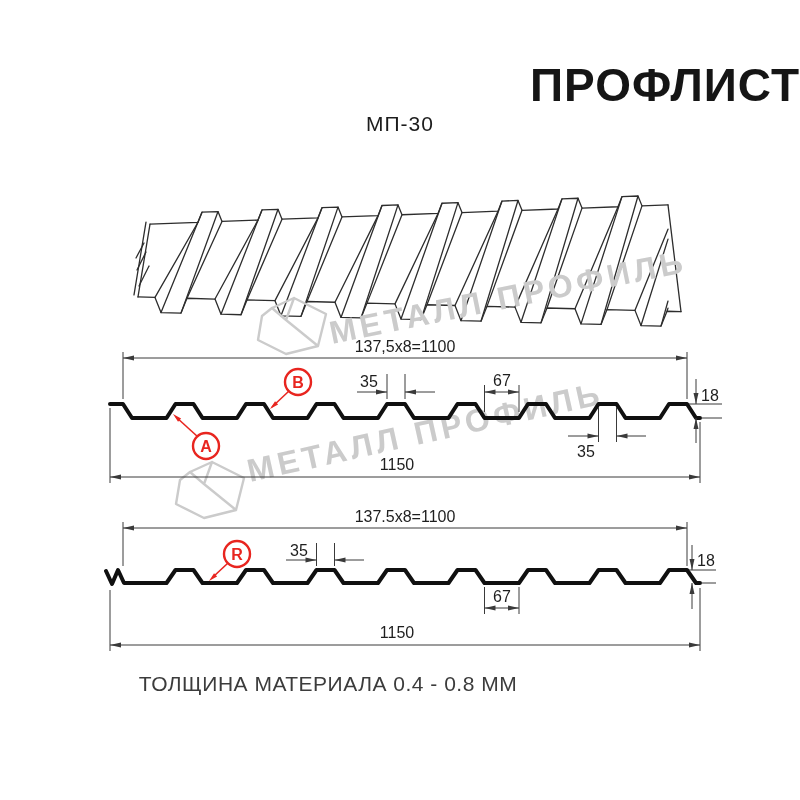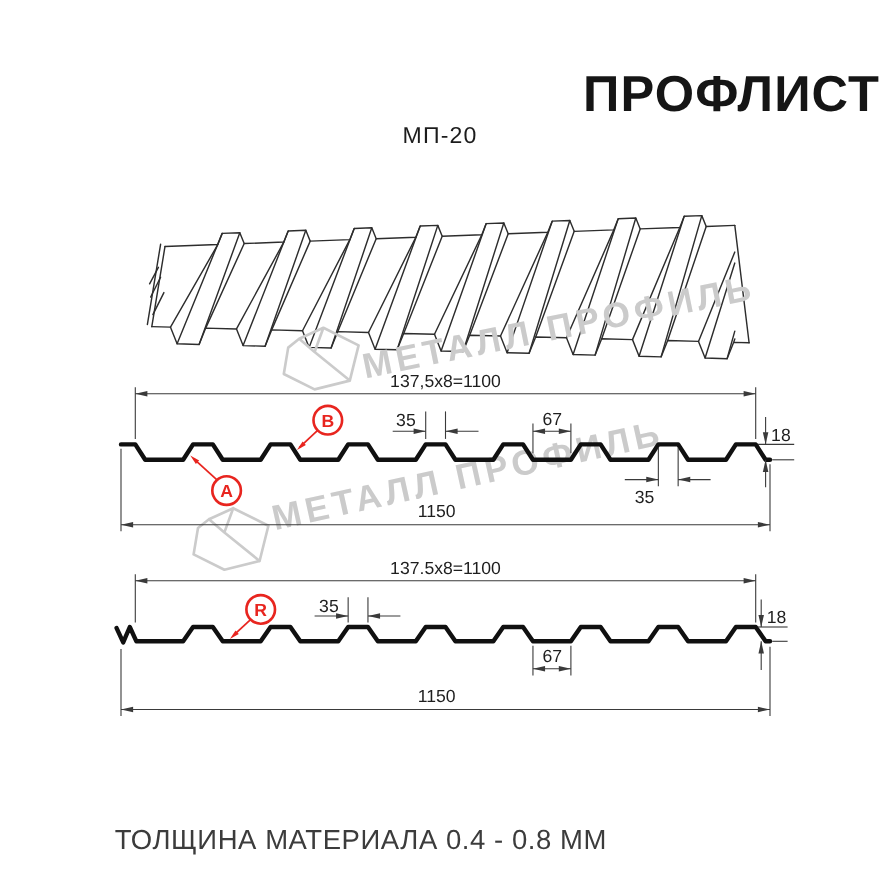--- a/index.html
+++ b/index.html
@@ -1,43 +1,43 @@
 <!DOCTYPE html>
 <html><head>
 <meta charset="utf-8">
 <style>
   html,body{margin:0;padding:0;background:#fff;}
   body{width:800px;height:800px;position:relative;font-family:"Liberation Sans",sans-serif;overflow:hidden;}
   .title{position:absolute;top:58px;left:0;width:800px;text-align:right;
          font-size:46px;font-weight:800;letter-spacing:1px;color:#151515;}
   .subtitle{position:absolute;top:112px;left:0;width:800px;text-align:center;
          font-size:21px;font-weight:500;letter-spacing:1px;color:#1c1c1c;}
-  .footer{position:absolute;top:750px;left:0;width:656px;text-align:center;
-         font-size:25px;font-weight:500;letter-spacing:.5px;color:#3c3c3c;}
+  .footer{position:absolute;top:672px;left:0;width:656px;text-align:center;
+         font-size:21px;font-weight:500;letter-spacing:.5px;color:#3c3c3c;}
   svg{position:absolute;top:0;left:0;}
   .g3{stroke:#2d2d2d;stroke-width:1.3;fill:none;stroke-linejoin:round;stroke-linecap:round;}
   .pf{stroke:#101010;stroke-width:4;fill:none;stroke-linejoin:round;stroke-linecap:round;}
   .dl{stroke:#3a3a3a;stroke-width:1;fill:none;}
   .ab{fill:#3a3a3a;}
   .dt{font-family:"Liberation Sans",sans-serif;font-size:16px;fill:#1e1e1e;}
   .tc{text-anchor:middle;}
   .wm{font-family:"Liberation Sans",sans-serif;font-size:32px;font-weight:bold;
       letter-spacing:4px;fill:#cbcbcb;}
   .lg{stroke:#cbcbcb;stroke-width:2.4;fill:none;stroke-linejoin:round;stroke-linecap:round;}
   .rl{stroke:#e8251f;stroke-width:1.6;fill:none;}
   .rc{stroke:#e8251f;stroke-width:2.4;fill:#fff;}
   .ra{fill:#e8251f;}
   .rt{font-family:"Liberation Sans",sans-serif;font-size:16px;font-weight:bold;
       fill:#e8251f;text-anchor:middle;}
 </style>
 </head>
 <body>
 
 <div class="title">ПРОФЛИСТ</div>
-<div class="subtitle">МП-20</div>
+<div class="subtitle">МП-30</div>
 
 <svg id="drawing" width="800" height="800" viewBox="0 0 800 800">
 
   <g id="g3d">
       <line x1="155" y1="297.405" x2="198" y2="222.298" class="g3"></line>
       <line x1="161" y1="312.567" x2="202" y2="212.15" class="g3"></line>
       <line x1="181" y1="313.107" x2="218" y2="211.558" class="g3"></line>
       <line x1="187" y1="298.269" x2="222" y2="221.41" class="g3"></line>
       <line x1="215" y1="299.025" x2="258" y2="220.078" class="g3"></line>
       <line x1="221" y1="314.187" x2="262" y2="209.93" class="g3"></line>

